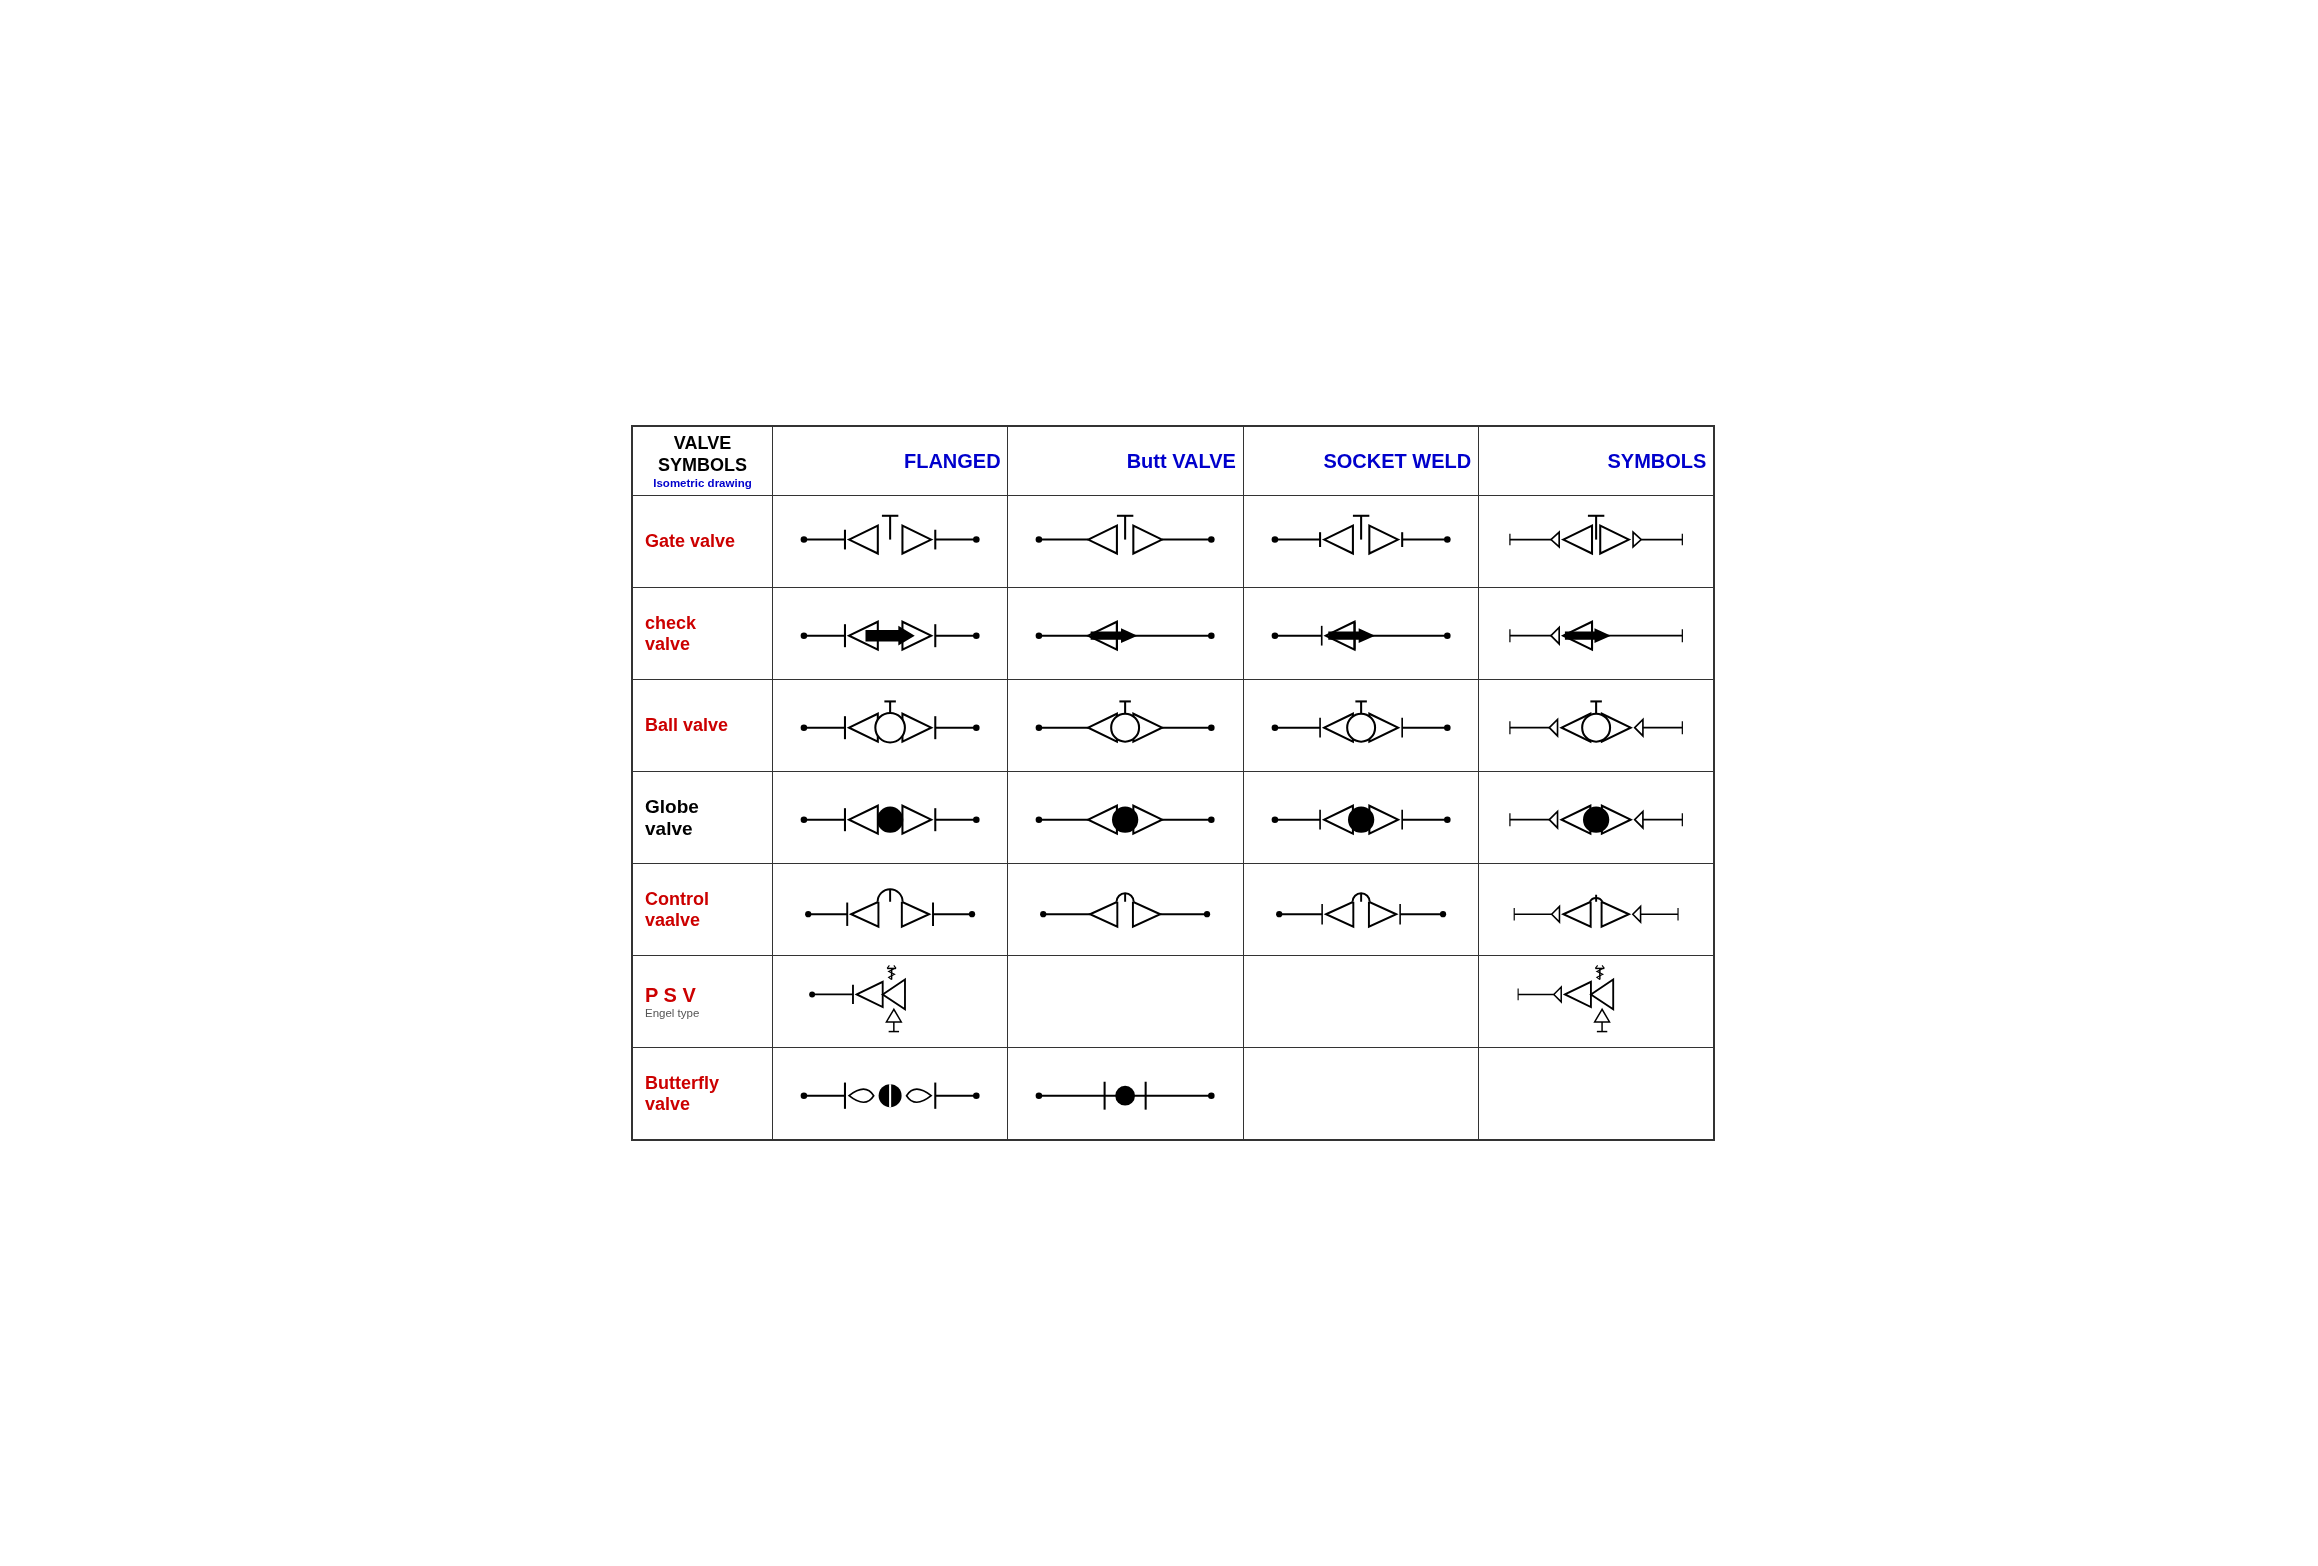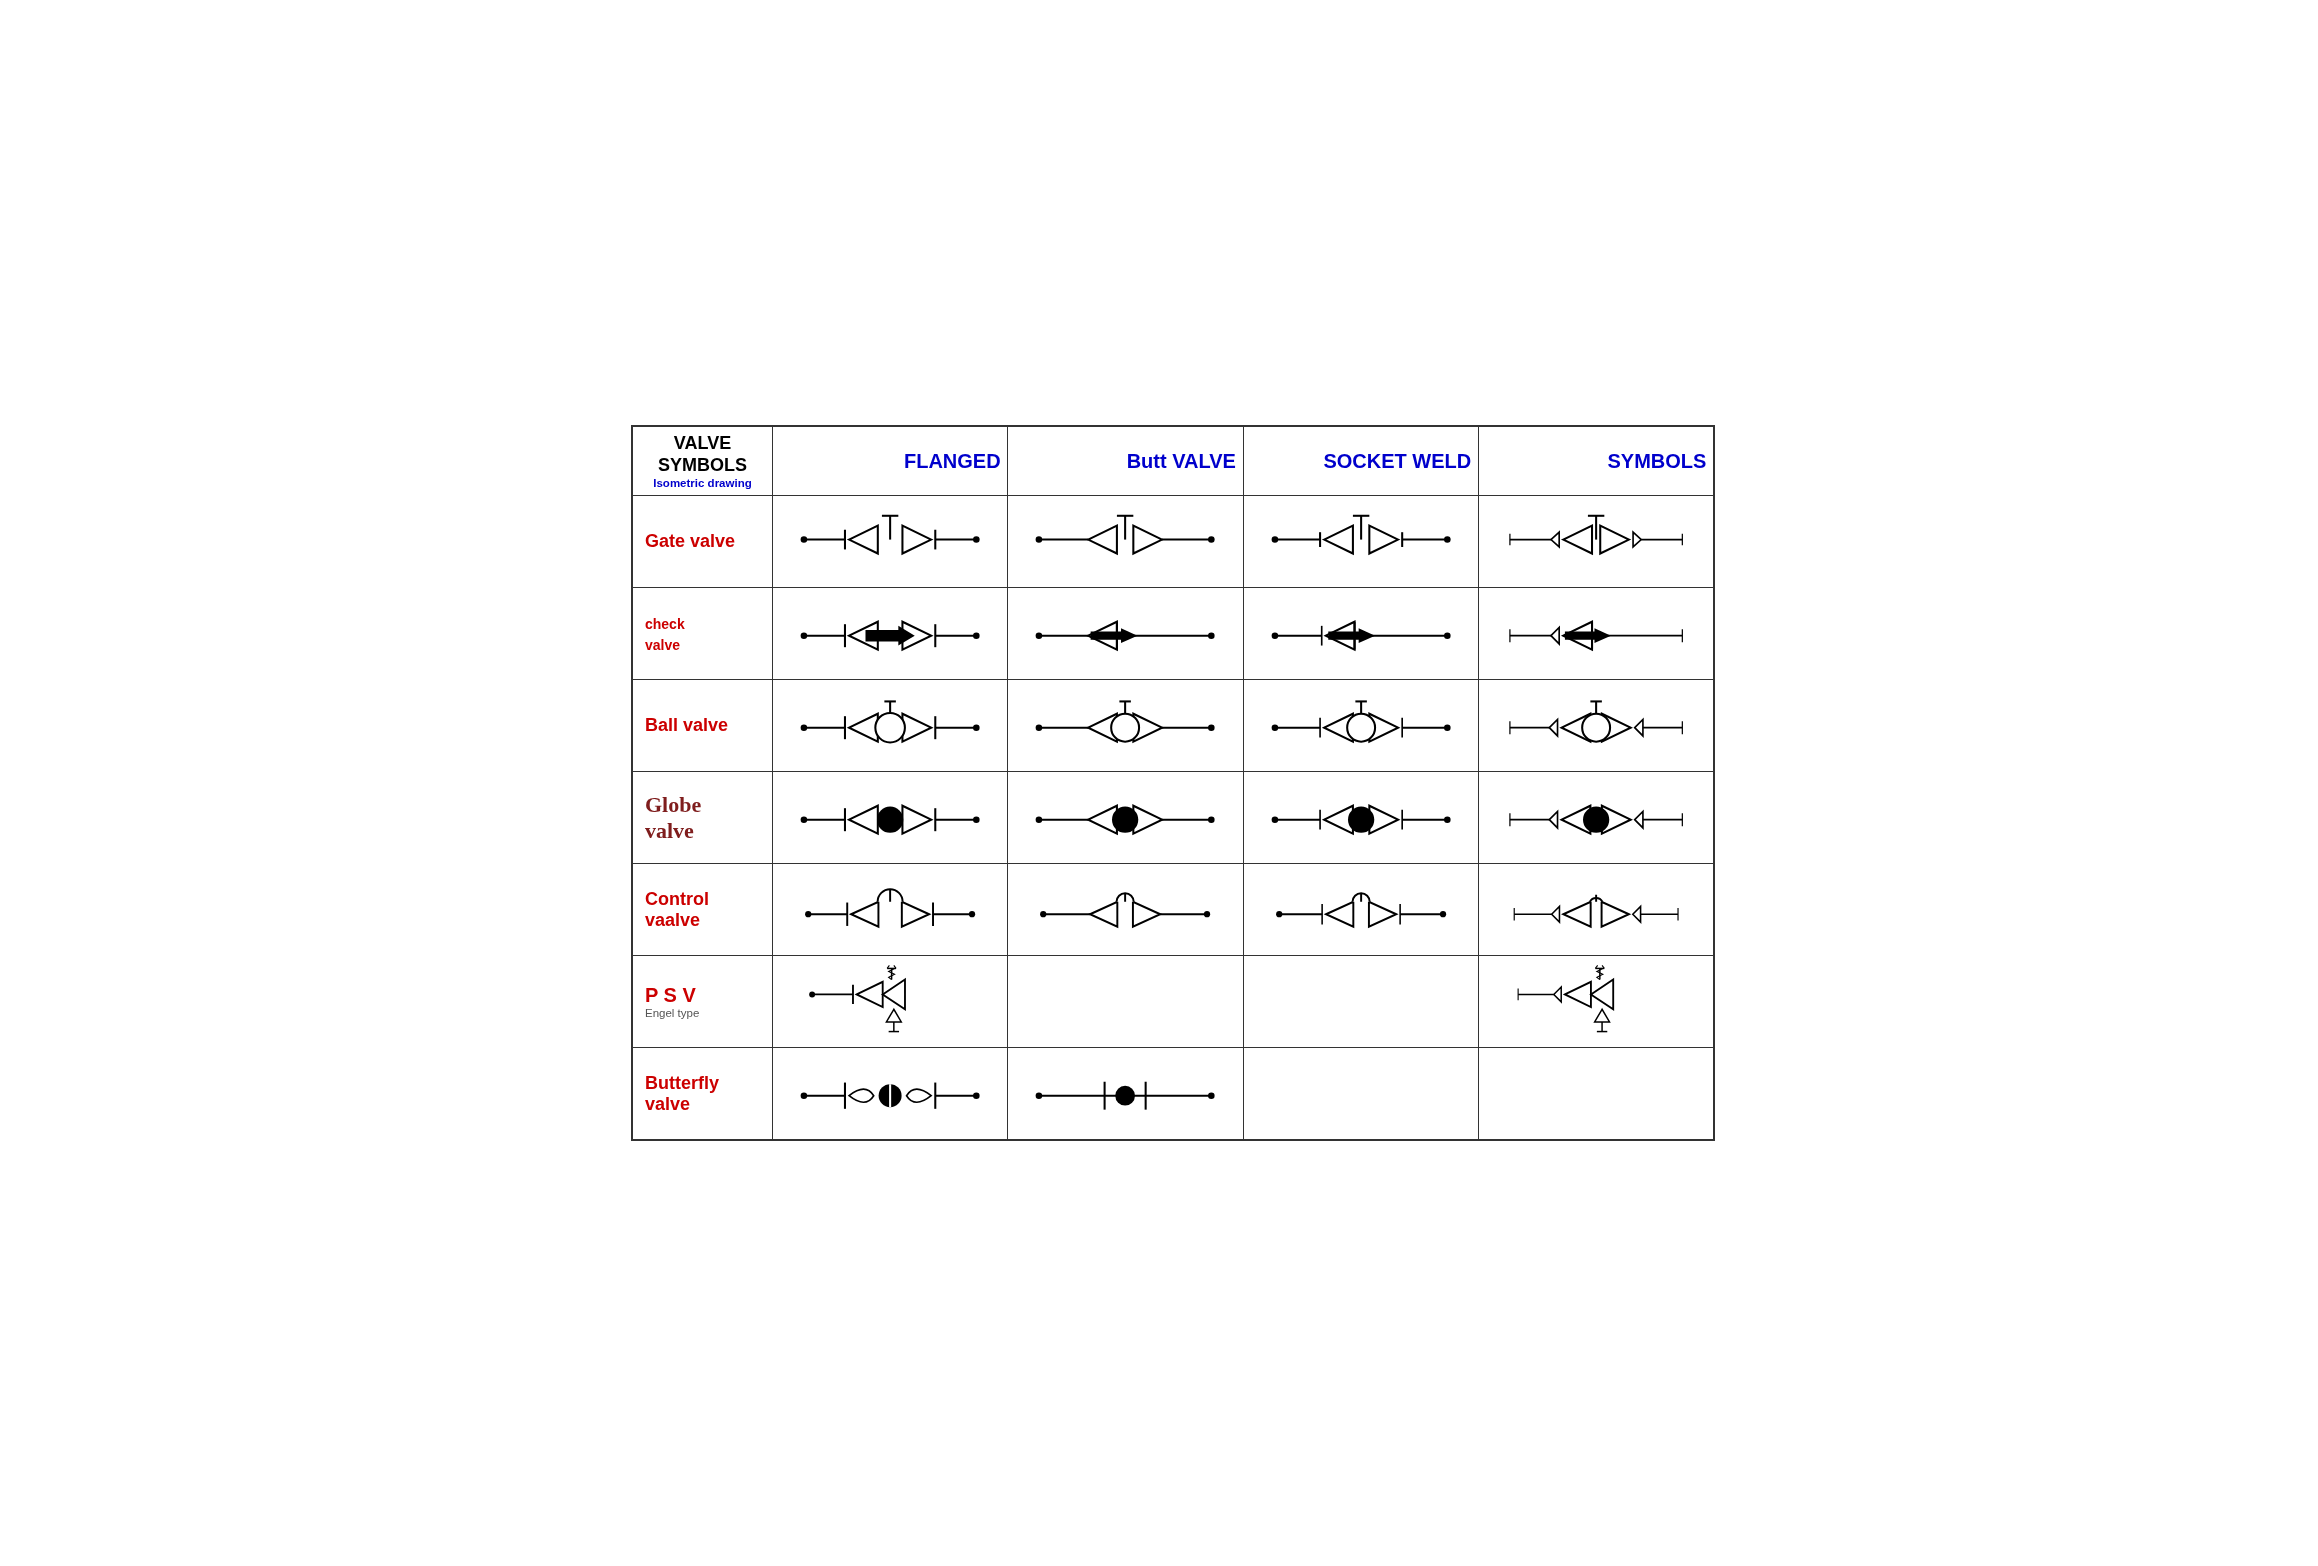--- a/index.html
+++ b/index.html
@@ -157,21 +157,21 @@
             <line x1="110" y1="47" x2="110" y2="18" stroke="black" stroke-width="2.5"></line>
             <line x1="100" y1="18" x2="120" y2="18" stroke="black" stroke-width="2.5"></line>
 
             <line x1="5" y1="40" x2="5" y2="54" stroke="black" stroke-width="1.5"></line>
             <line x1="215" y1="40" x2="215" y2="54" stroke="black" stroke-width="1.5"></line>
           </svg>
         </td>
       </tr>
 
       <tr>
-        <td class="row-label"><span style="color:#cc0000;font-size:14px;font-weight:bold;">check<br>valve</span></td>
+        <td class="row-label"><span style="color:#cc0000;font-size:18px;font-weight:bold;">check<br>valve</span></td>
 
         <td class="symbol-cell">
           <svg class="valve-symbol" viewBox="0 0 220 95">
             <line x1="5" y1="52" x2="55" y2="52" stroke="black" stroke-width="2.5"></line>
             <line x1="55" y1="38" x2="55" y2="66" stroke="black" stroke-width="2.5"></line>
 
             <polygon points="60,52 95,35 95,69" fill="white" stroke="black" stroke-width="2.5"></polygon>
 
             <polygon points="160,52 125,35 125,69" fill="white" stroke="black" stroke-width="2.5"></polygon>
             <line x1="165" y1="38" x2="165" y2="66" stroke="black" stroke-width="2.5"></line>
@@ -290,21 +290,21 @@
             <circle cx="110" cy="52" r="17" fill="white" stroke="black" stroke-width="2.5"></circle>
             <line x1="110" y1="35" x2="110" y2="20" stroke="black" stroke-width="2.5"></line>
             <line x1="103" y1="20" x2="117" y2="20" stroke="black" stroke-width="2.5"></line>
             <line x1="5" y1="44" x2="5" y2="60" stroke="black" stroke-width="1.5"></line>
             <line x1="215" y1="44" x2="215" y2="60" stroke="black" stroke-width="1.5"></line>
           </svg>
         </td>
       </tr>
 
       <tr>
-        <td class="row-label"><span style="color:#7f1d1d;font-size:22px;font-weight:bold;font-family:Liberation Serif, serif;">Globe<br>valve</span></td>
+        <td class="row-label"><span style="color:#000000;font-size:19px;font-weight:bold;">Globe<br>valve</span></td>
 
         <td class="symbol-cell">
           <svg class="valve-symbol" viewBox="0 0 220 95">
             <line x1="5" y1="52" x2="55" y2="52" stroke="black" stroke-width="2.5"></line>
             <line x1="55" y1="38" x2="55" y2="66" stroke="black" stroke-width="2.5"></line>
             <polygon points="60,52 95,35 95,69" fill="white" stroke="black" stroke-width="2.5"></polygon>
             <polygon points="160,52 125,35 125,69" fill="white" stroke="black" stroke-width="2.5"></polygon>
             <line x1="165" y1="38" x2="165" y2="66" stroke="black" stroke-width="2.5"></line>
             <line x1="165" y1="52" x2="215" y2="52" stroke="black" stroke-width="2.5"></line>
 

